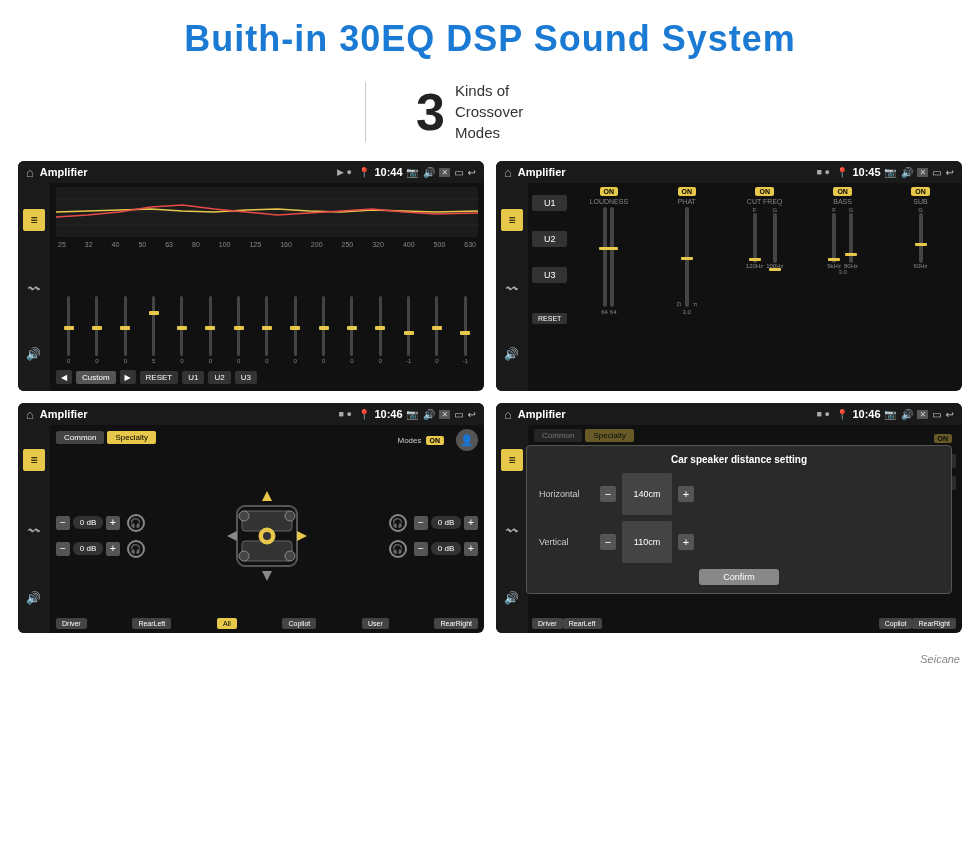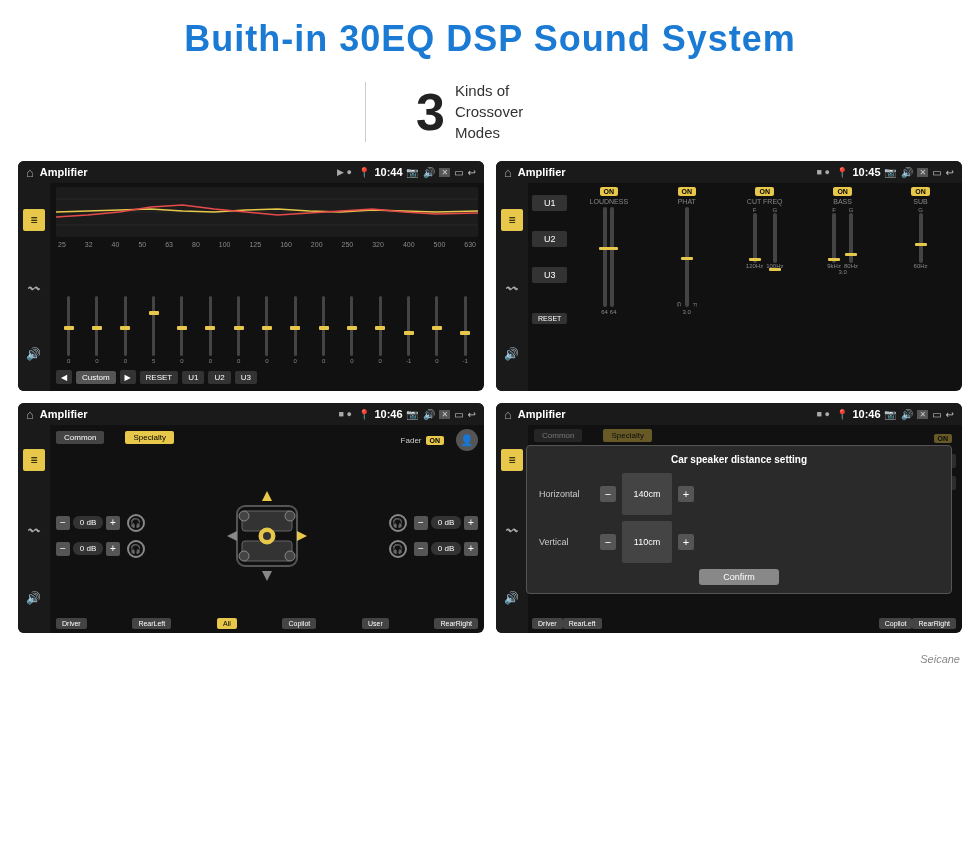--- a/index.html
+++ b/index.html
@@ -301,21 +301,21 @@
       justify-content: space-around;
     }
     .speaker-main {
       flex: 1;
       padding: 4px 6px;
       display: flex;
       flex-direction: column;
     }
     .speaker-tabs {
       display: flex;
-      gap: 21px;
+      gap: 3px;
       margin-bottom: 6px;
     }
     .speaker-tab {
       padding: 2px 8px;
       border-radius: 2px;
       font-size: 8px;
       color: #fff;
       background: #444;
     }
     .speaker-tab-active {
@@ -839,21 +839,21 @@
           <div class="sidebar-icon-box">🔊</div>
         </div>
         <div class="speaker-main">
 
           <div style="display:flex;align-items:center;gap:8px;margin-bottom:6px;">
             <div class="speaker-tabs">
               <div class="speaker-tab">Common</div>
               <div class="speaker-tab speaker-tab-active">Specialty</div>
             </div>
             <div style="display:flex;align-items:center;gap:4px;margin-left:auto;">
-              <span class="fader-label">Fader</span>
+              <span class="fader-label">Modes</span>
               <span class="fader-on">ON</span>
               <div class="fader-slider"></div>
             </div>
             <div class="speaker-person-icon">👤</div>
           </div>
 
           <div style="display:flex;flex:1;gap:6px;">
 
             <div style="display:flex;flex-direction:column;gap:8px;justify-content:center;">
               <div class="db-row">

